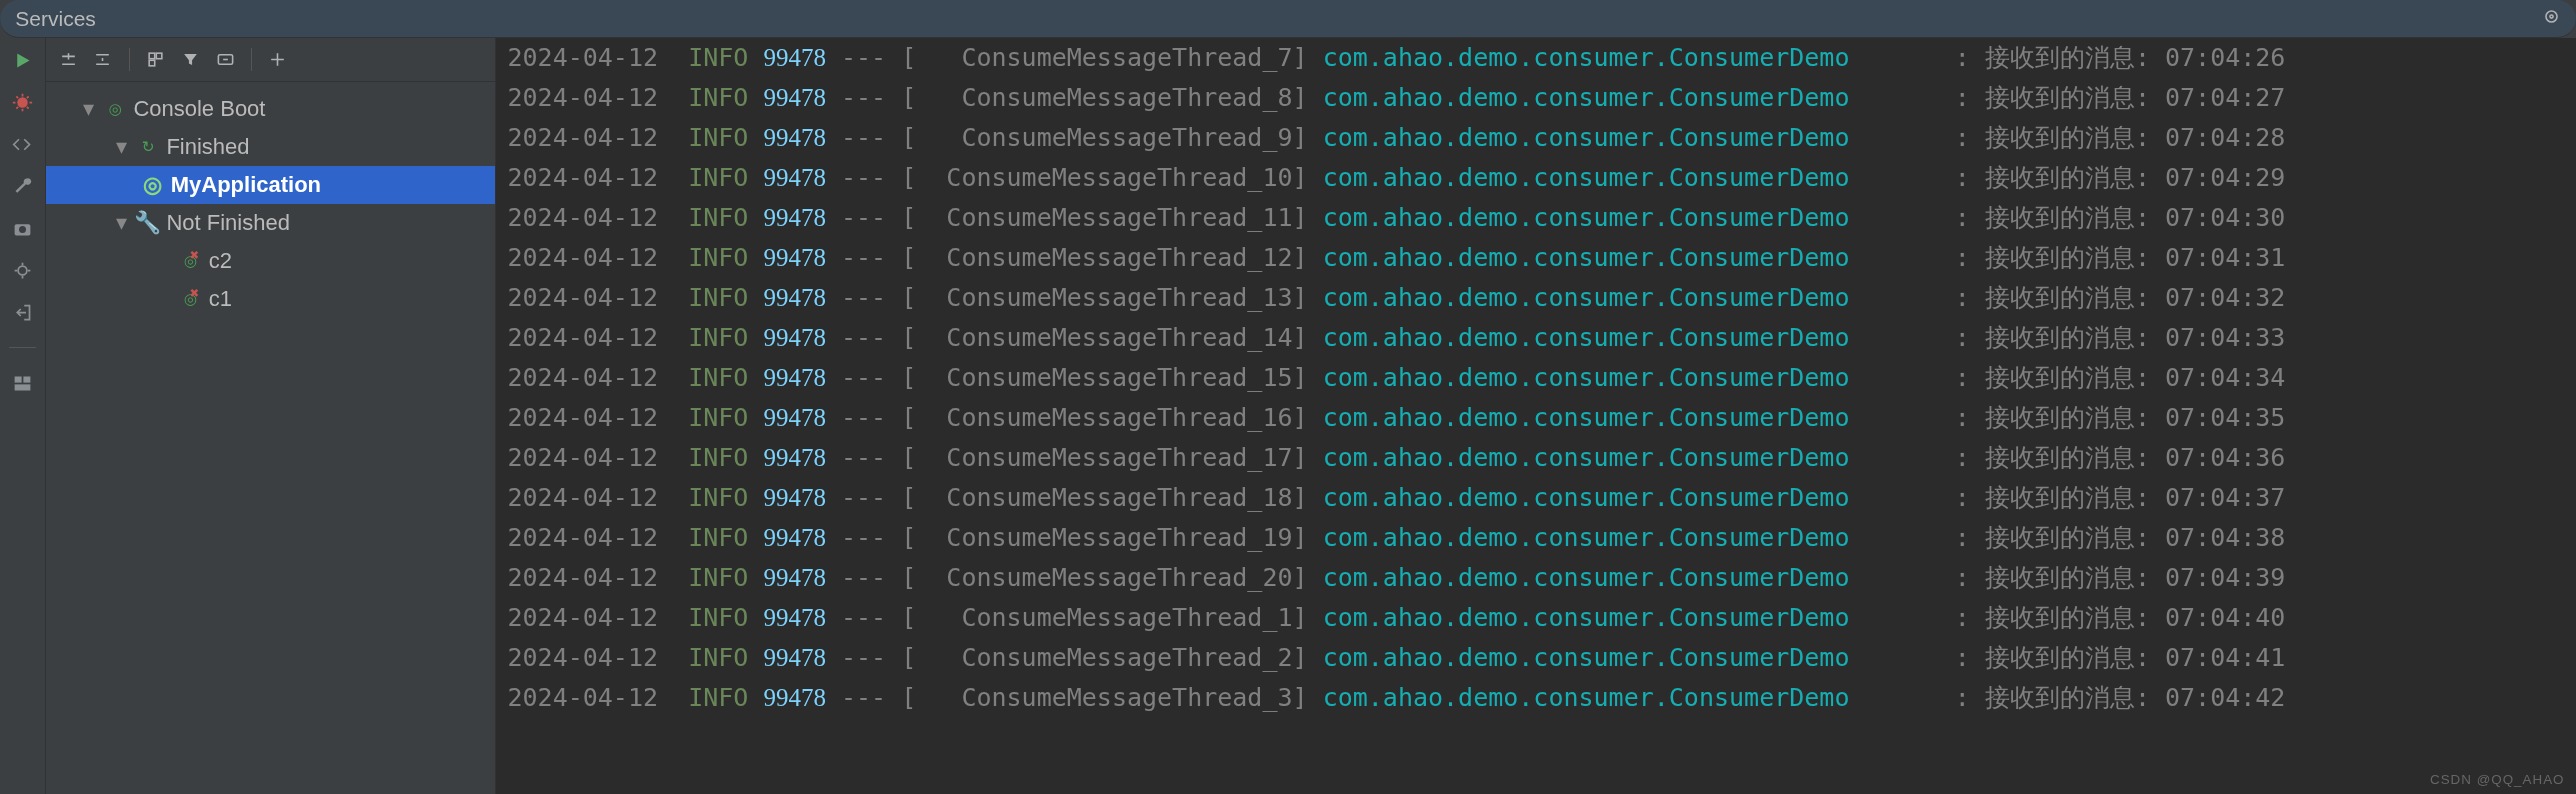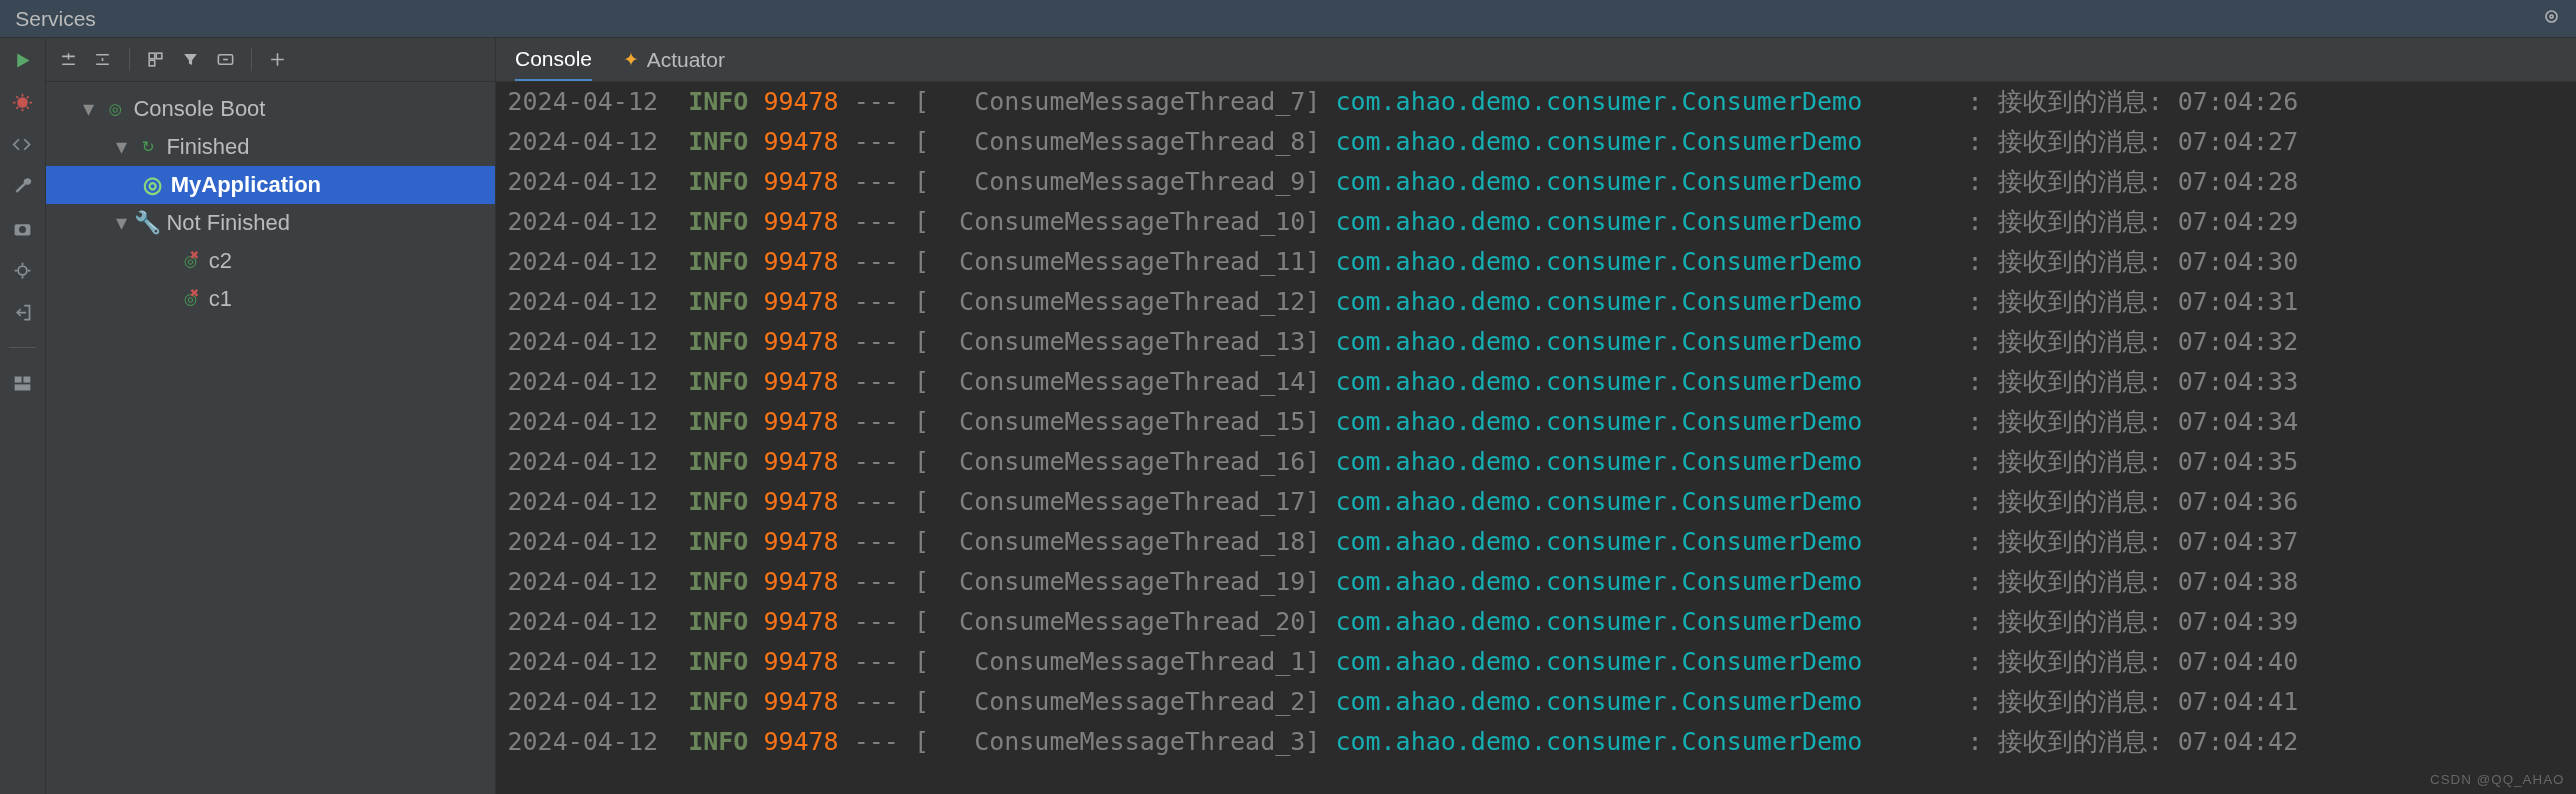--- a/index.html
+++ b/index.html
@@ -17,20 +17,21 @@
   .header {
     background: #3a4754;
     height: 38px;
     display: flex;
     align-items: center;
     padding: 0 15.3px;
     color: #bbbbbb;
     font-size: 21px;
     justify-content: space-between;
     border-bottom: 1px solid #323232;
+    border-radius: 19px;
   }
   .header-right { color: #afb1b3; }
   .body {
     display: flex;
     flex: 1;
     min-height: 0;
   }
   .gutter {
     width: 46px;
     background: #3c3f41;
@@ -112,22 +113,22 @@
     overflow:hidden;
     font-family: "Menlo", "Consolas", monospace;
     font-size: 25px;
     line-height: 40px;
     padding: 0 11.5px;
     color:#808080;
     white-space: pre;
     background: #2b2b2b;
   }
   .console .date { color:#808080; }
-  .console .info { color:#6a8759;font-weight:bold; }
-  .console .pid { color:#f97316; }
+  .console .info { color:#6a8759; }
+  .console .pid { color:#7dd3fc;font-family:Liberation Serif, serif; }
   .console .sep { color:#808080; }
   .console .thread { color:#808080; }
   .console .logger { color:#15afb3; }
   .console .msg { color:#808080; }
   .watermark {
     position: fixed;
     right: 11.5px;
     bottom: 7px;
     font-size: 13.4px;
     color: #666;
@@ -260,27 +261,18 @@
         <span>c2</span>
       </div>
       <div class="tree-row l3">
         <span class="tree-icon leaf-green badge-run">◎<span style="color:#c75450;position:absolute;font-size:11.5px;left:9.6px;top:-1.9px;">✖</span></span>
         <span>c1</span>
       </div>
     </div>
   </div>
 
   <div class="main">
-    <div class="tabs">
-      <div class="tab active">
-        <span>Console</span>
-      </div>
-      <div class="tab">
-        <span class="actuator-icon">✦</span>
-        <span>Actuator</span>
-      </div>
-    </div>
     <div class="console" id="console"><div><span class="date">2024-04-12</span>  <span class="info">INFO</span> <span class="pid">99478</span> <span class="sep">--- [</span><span class="thread">   ConsumeMessageThread_7]</span> <span class="logger">com.ahao.demo.consumer.ConsumerDemo</span><span class="sep">       : </span><span class="msg">接收到的消息: 07:04:26</span></div><div><span class="date">2024-04-12</span>  <span class="info">INFO</span> <span class="pid">99478</span> <span class="sep">--- [</span><span class="thread">   ConsumeMessageThread_8]</span> <span class="logger">com.ahao.demo.consumer.ConsumerDemo</span><span class="sep">       : </span><span class="msg">接收到的消息: 07:04:27</span></div><div><span class="date">2024-04-12</span>  <span class="info">INFO</span> <span class="pid">99478</span> <span class="sep">--- [</span><span class="thread">   ConsumeMessageThread_9]</span> <span class="logger">com.ahao.demo.consumer.ConsumerDemo</span><span class="sep">       : </span><span class="msg">接收到的消息: 07:04:28</span></div><div><span class="date">2024-04-12</span>  <span class="info">INFO</span> <span class="pid">99478</span> <span class="sep">--- [</span><span class="thread">  ConsumeMessageThread_10]</span> <span class="logger">com.ahao.demo.consumer.ConsumerDemo</span><span class="sep">       : </span><span class="msg">接收到的消息: 07:04:29</span></div><div><span class="date">2024-04-12</span>  <span class="info">INFO</span> <span class="pid">99478</span> <span class="sep">--- [</span><span class="thread">  ConsumeMessageThread_11]</span> <span class="logger">com.ahao.demo.consumer.ConsumerDemo</span><span class="sep">       : </span><span class="msg">接收到的消息: 07:04:30</span></div><div><span class="date">2024-04-12</span>  <span class="info">INFO</span> <span class="pid">99478</span> <span class="sep">--- [</span><span class="thread">  ConsumeMessageThread_12]</span> <span class="logger">com.ahao.demo.consumer.ConsumerDemo</span><span class="sep">       : </span><span class="msg">接收到的消息: 07:04:31</span></div><div><span class="date">2024-04-12</span>  <span class="info">INFO</span> <span class="pid">99478</span> <span class="sep">--- [</span><span class="thread">  ConsumeMessageThread_13]</span> <span class="logger">com.ahao.demo.consumer.ConsumerDemo</span><span class="sep">       : </span><span class="msg">接收到的消息: 07:04:32</span></div><div><span class="date">2024-04-12</span>  <span class="info">INFO</span> <span class="pid">99478</span> <span class="sep">--- [</span><span class="thread">  ConsumeMessageThread_14]</span> <span class="logger">com.ahao.demo.consumer.ConsumerDemo</span><span class="sep">       : </span><span class="msg">接收到的消息: 07:04:33</span></div><div><span class="date">2024-04-12</span>  <span class="info">INFO</span> <span class="pid">99478</span> <span class="sep">--- [</span><span class="thread">  ConsumeMessageThread_15]</span> <span class="logger">com.ahao.demo.consumer.ConsumerDemo</span><span class="sep">       : </span><span class="msg">接收到的消息: 07:04:34</span></div><div><span class="date">2024-04-12</span>  <span class="info">INFO</span> <span class="pid">99478</span> <span class="sep">--- [</span><span class="thread">  ConsumeMessageThread_16]</span> <span class="logger">com.ahao.demo.consumer.ConsumerDemo</span><span class="sep">       : </span><span class="msg">接收到的消息: 07:04:35</span></div><div><span class="date">2024-04-12</span>  <span class="info">INFO</span> <span class="pid">99478</span> <span class="sep">--- [</span><span class="thread">  ConsumeMessageThread_17]</span> <span class="logger">com.ahao.demo.consumer.ConsumerDemo</span><span class="sep">       : </span><span class="msg">接收到的消息: 07:04:36</span></div><div><span class="date">2024-04-12</span>  <span class="info">INFO</span> <span class="pid">99478</span> <span class="sep">--- [</span><span class="thread">  ConsumeMessageThread_18]</span> <span class="logger">com.ahao.demo.consumer.ConsumerDemo</span><span class="sep">       : </span><span class="msg">接收到的消息: 07:04:37</span></div><div><span class="date">2024-04-12</span>  <span class="info">INFO</span> <span class="pid">99478</span> <span class="sep">--- [</span><span class="thread">  ConsumeMessageThread_19]</span> <span class="logger">com.ahao.demo.consumer.ConsumerDemo</span><span class="sep">       : </span><span class="msg">接收到的消息: 07:04:38</span></div><div><span class="date">2024-04-12</span>  <span class="info">INFO</span> <span class="pid">99478</span> <span class="sep">--- [</span><span class="thread">  ConsumeMessageThread_20]</span> <span class="logger">com.ahao.demo.consumer.ConsumerDemo</span><span class="sep">       : </span><span class="msg">接收到的消息: 07:04:39</span></div><div><span class="date">2024-04-12</span>  <span class="info">INFO</span> <span class="pid">99478</span> <span class="sep">--- [</span><span class="thread">   ConsumeMessageThread_1]</span> <span class="logger">com.ahao.demo.consumer.ConsumerDemo</span><span class="sep">       : </span><span class="msg">接收到的消息: 07:04:40</span></div><div><span class="date">2024-04-12</span>  <span class="info">INFO</span> <span class="pid">99478</span> <span class="sep">--- [</span><span class="thread">   ConsumeMessageThread_2]</span> <span class="logger">com.ahao.demo.consumer.ConsumerDemo</span><span class="sep">       : </span><span class="msg">接收到的消息: 07:04:41</span></div><div><span class="date">2024-04-12</span>  <span class="info">INFO</span> <span class="pid">99478</span> <span class="sep">--- [</span><span class="thread">   ConsumeMessageThread_3]</span> <span class="logger">com.ahao.demo.consumer.ConsumerDemo</span><span class="sep">       : </span><span class="msg">接收到的消息: 07:04:42</span></div></div>
   </div>
 </div>
 
 <div class="watermark">CSDN @QQ_AHAO</div>
 
 
 </body></html>

